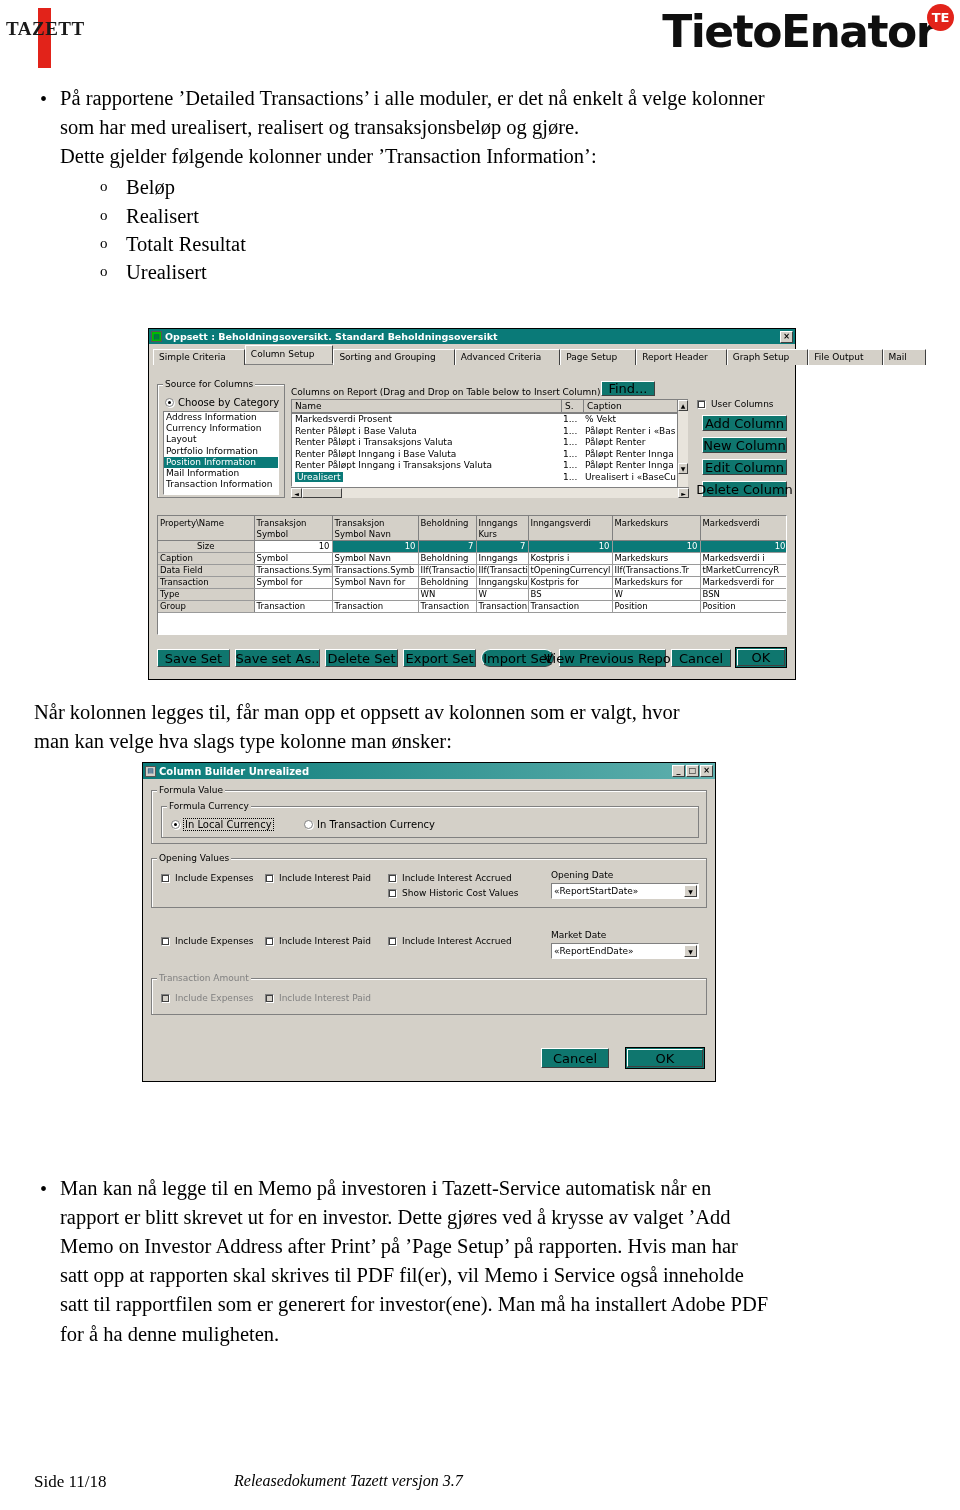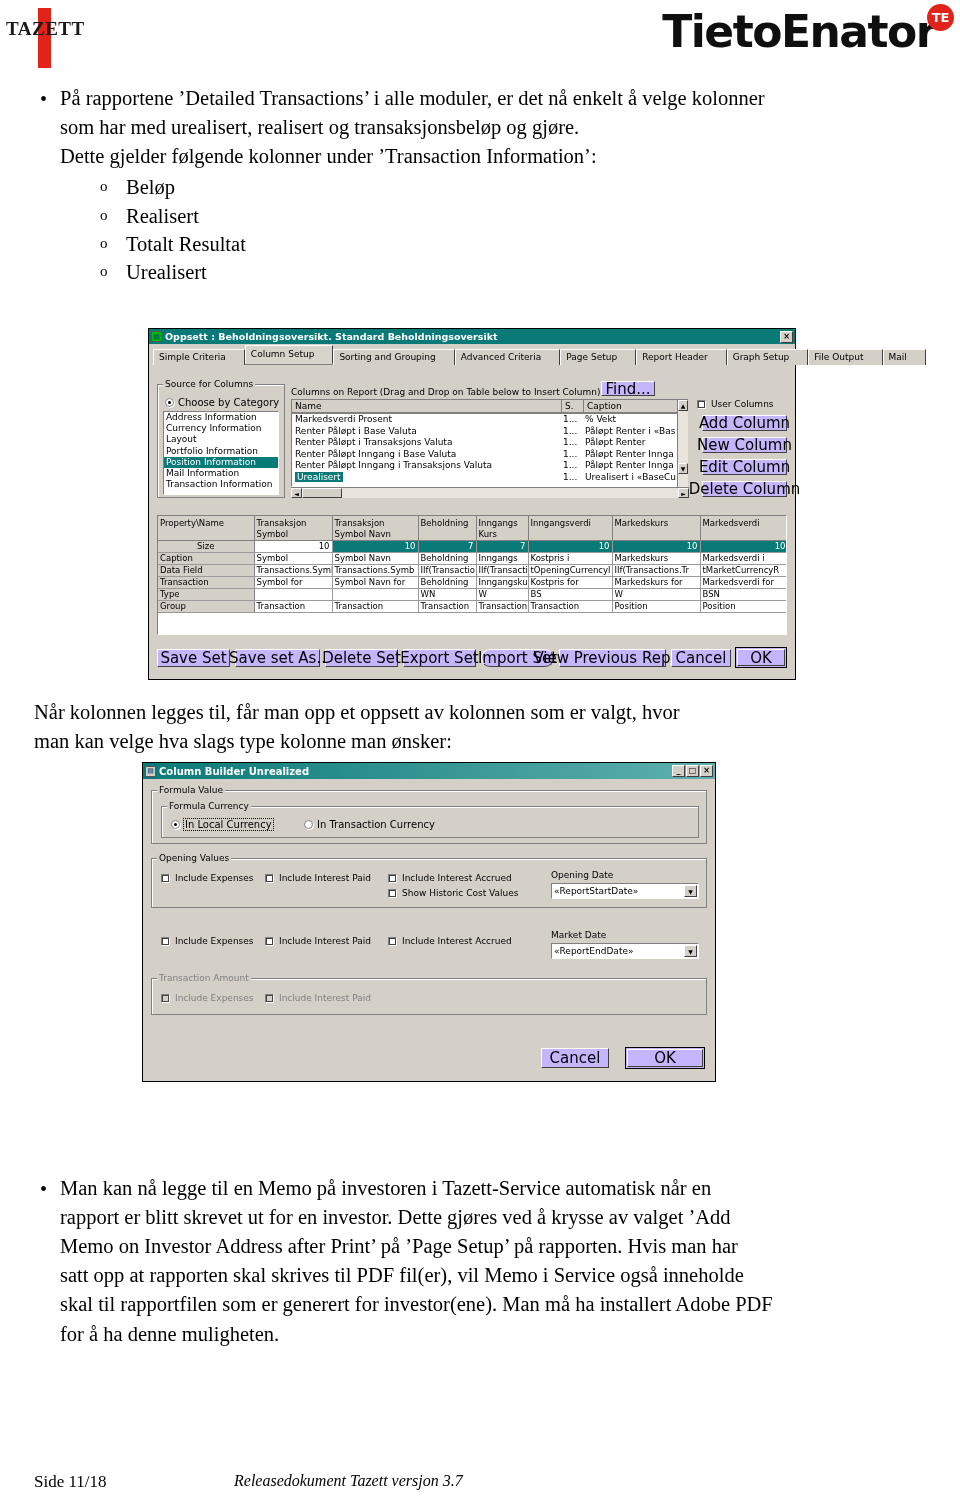--- a/index.html
+++ b/index.html
@@ -132,24 +132,24 @@
   .check .box {
     width:9px; height:9px; flex:0 0 9px; margin-right:5px; background:#fff;
     border-top:1px solid #808080; border-left:1px solid #808080;
     border-right:1px solid #fff; border-bottom:1px solid #fff;
     outline:1px solid #404040; outline-offset:-2px;
   }
   .check.dim { color:#808080; }
   .check.dim .box { background:#d4d0c8; }
 
   .btn {
-    position:absolute; background:#c4b5fd;
+    position:absolute; background:#0f766e;
     border-top:1px solid #fff; border-left:1px solid #fff;
     border-right:1px solid #404040; border-bottom:1px solid #404040;
-    font-size:15px; display:flex; align-items:center; justify-content:center;
+    font-size:13px; display:flex; align-items:center; justify-content:center;
     white-space:nowrap;
   }
   .btn.default { border:1px solid #000; }
   .btn.default .inner {
     position:absolute; left:1px; top:1px; right:1px; bottom:1px;
     border-top:1px solid #fff; border-left:1px solid #fff;
     border-right:1px solid #404040; border-bottom:1px solid #404040;
   }
 
   .listbox {
@@ -589,21 +589,21 @@
 </div>
 
 <div style="position:absolute; left:0; top:1168px; width:960px; padding:0 34px;">
   <div class="bullet-block">
     <div class="bullet-dot">•</div>
     <div>
       <div class="bullet-text">Man kan nå legge til en Memo på investoren i Tazett-Service automatisk når en</div>
       <div class="bullet-text">rapport er blitt skrevet ut for en investor. Dette gjøres ved å krysse av valget ’Add</div>
       <div class="bullet-text">Memo on Investor Address after Print’ på ’Page Setup’ på rapporten. Hvis man har</div>
       <div class="bullet-text">satt opp at rapporten skal skrives til PDF fil(er), vil Memo i Service også inneholde</div>
-      <div class="bullet-text">skal til rapportfilen som er generert for investor(ene). Man må ha installert Adobe PDF</div>
+      <div class="bullet-text">satt til rapportfilen som er generert for investor(ene). Man må ha installert Adobe PDF</div>
       <div class="bullet-text">for å ha denne muligheten.</div>
     </div>
   </div>
 </div>
 
 <div class="footer">
   <div class="side">Side 11/18</div>
   <div class="center">Releasedokument Tazett versjon 3.7</div>
 </div>
 

